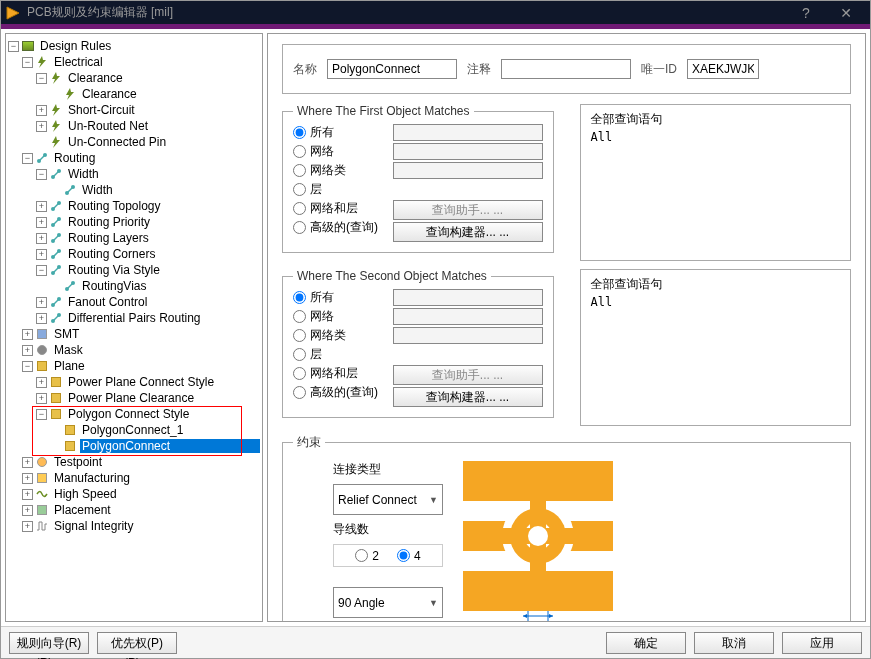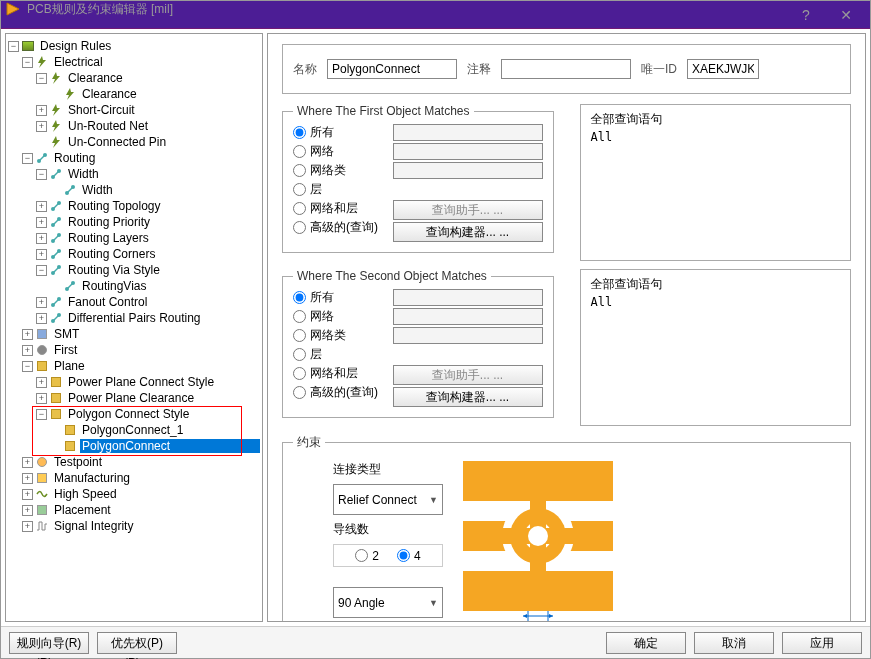--- a/index.html
+++ b/index.html
@@ -1,18 +1,18 @@
 <!DOCTYPE html>
 <html><head>
 <meta charset="utf-8">
 <style>
 * { box-sizing: border-box; font-family: "Segoe UI", Tahoma, sans-serif; font-size: 12px; }
 body { margin: 0; background: #f0f0f0; }
 .window { width: 871px; height: 659px; background: #fff; border: 1px solid #999; display: flex; flex-direction: column; }
-.titlebar { height: 28px; background: #4c1d95; display: flex; padding: 0 4px; border-bottom: 1px solid #701a75; }
+.titlebar { height: 28px; background: #0f172a; display: flex; align-items: center; padding: 0 4px; border-bottom: 5px solid #701a75; }
 .titlebar-icon { width: 16px; height: 16px; margin-right: 6px; }
 .titlebar-title { flex: 1; color: #999; }
 .titlebar-btn { width: 40px; height: 28px; display: flex; align-items: center; justify-content: center; color: #999; font-size: 14px; }
 
 .content { flex: 1; display: flex; padding: 4px; gap: 4px; overflow: hidden; }
 .tree-panel { width: 258px; border: 1px solid #999; background: #fff; overflow: auto; padding: 4px 2px; }
 .tree-node { display: flex; align-items: center; height: 16px; white-space: nowrap; }
 .tree-toggle { width: 11px; height: 11px; border: 1px solid #8a8a8a; display: inline-flex; align-items: center; justify-content: center; font-size: 9px; line-height: 1; margin-right: 2px; color: #555; background: #fff; }
 .tree-spacer { width: 13px; display: inline-block; }
 .tree-icon { width: 14px; height: 14px; margin-right: 3px; display: inline-flex; align-items: center; justify-content: center; }
@@ -267,21 +267,21 @@
           <span class="tree-icon">
             <span class="ic-generic" style="background:#8ad;"></span>
           </span>
           <span class="tree-label">SMT</span>
         </div>
       <div class="tree-node" style="padding-left:14px">
           <span class="tree-toggle">+</span>
           <span class="tree-icon">
             <span class="ic-generic" style="background:#888;border-radius:50%"></span>
           </span>
-          <span class="tree-label">First</span>
+          <span class="tree-label">Mask</span>
         </div>
       <div class="tree-node" style="padding-left:14px">
           <span class="tree-toggle">−</span>
           <span class="tree-icon">
             <span class="ic-plane"></span>
           </span>
           <span class="tree-label">Plane</span>
         </div>
       <div class="tree-node" style="padding-left:28px">
           <span class="tree-toggle">+</span>

